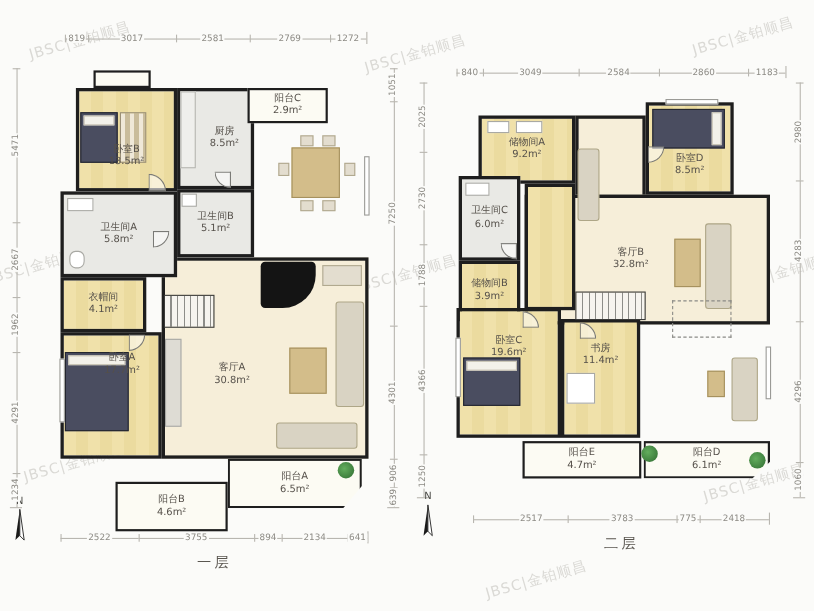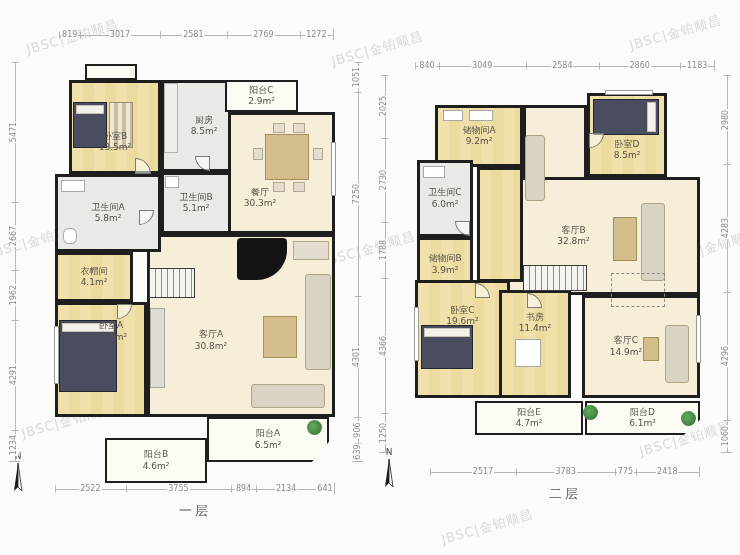--- a/index.html
+++ b/index.html
@@ -135,24 +135,20 @@
         <span>2134</span>
       </div>
       <div class="dim-seg" style="flex-grow: 641; flex-basis: 0px;">
         <span>641</span>
       </div>
     </div>
 
   <div class="plan" style="left:55px;top:62px;width:280px;height:400px">
 
     <div class="room balc" style="left:30px;top:2px;width:52px;height:16px"></div>
-    <div class="room cream" style="left:170px;top:50px;width:110px;height:122px;padding:50px 40px 0 0">
-      <span class="rname">餐厅</span>
-      <span class="rarea">30.3m²</span>
-    </div>
     <div class="room cream" style="left:92px;top:172px;width:188px;height:183px;padding:30px 60px 0 0">
       <span class="rname">客厅A</span>
       <span class="rarea">30.8m²</span>
     </div>
     <div class="room wood" style="left:14px;top:18px;width:92px;height:94px;padding-top:30px">
       <span class="rname">卧室B</span>
       <span class="rarea">13.5m²</span>
     </div>
     <div class="room tile" style="left:106px;top:18px;width:70px;height:92px;padding-left:16px">
       <span class="rname">厨房</span>
@@ -311,27 +307,23 @@
       <span class="rarea">6.0m²</span>
     </div>
     <div class="room wood" style="left:2px;top:162px;width:56px;height:55px">
       <span class="rname">储物间B</span>
       <span class="rarea">3.9m²</span>
     </div>
     <div class="room wood" style="left:0;top:205px;width:95px;height:118px;padding-bottom:46px">
       <span class="rname">卧室C</span>
       <span class="rarea">19.6m²</span>
     </div>
-    <div class="room wood" style="left:84px;top:215px;width:72px;height:108px;padding-bottom:42px">
+    <div class="room wood" style="left:95px;top:215px;width:72px;height:108px;padding-bottom:42px">
       <span class="rname">书房</span>
       <span class="rarea">11.4m²</span>
-    </div>
-    <div class="room cream" style="left:167px;top:220px;width:118px;height:103px;padding-right:30px">
-      <span class="rname">客厅C</span>
-      <span class="rarea">14.9m²</span>
     </div>
     <div class="room balc" style="left:60px;top:326px;width:108px;height:34px">
       <span class="rname">阳台E</span>
       <span class="rarea">4.7m²</span>
     </div>
     <div class="room balc" style="left:170px;top:326px;width:115px;height:34px;clip-path:polygon(0 0,100% 0,100% 55%,86% 100%,0 100%)">
       <span class="rname">阳台D</span>
       <span class="rarea">6.1m²</span>
     </div>
 

